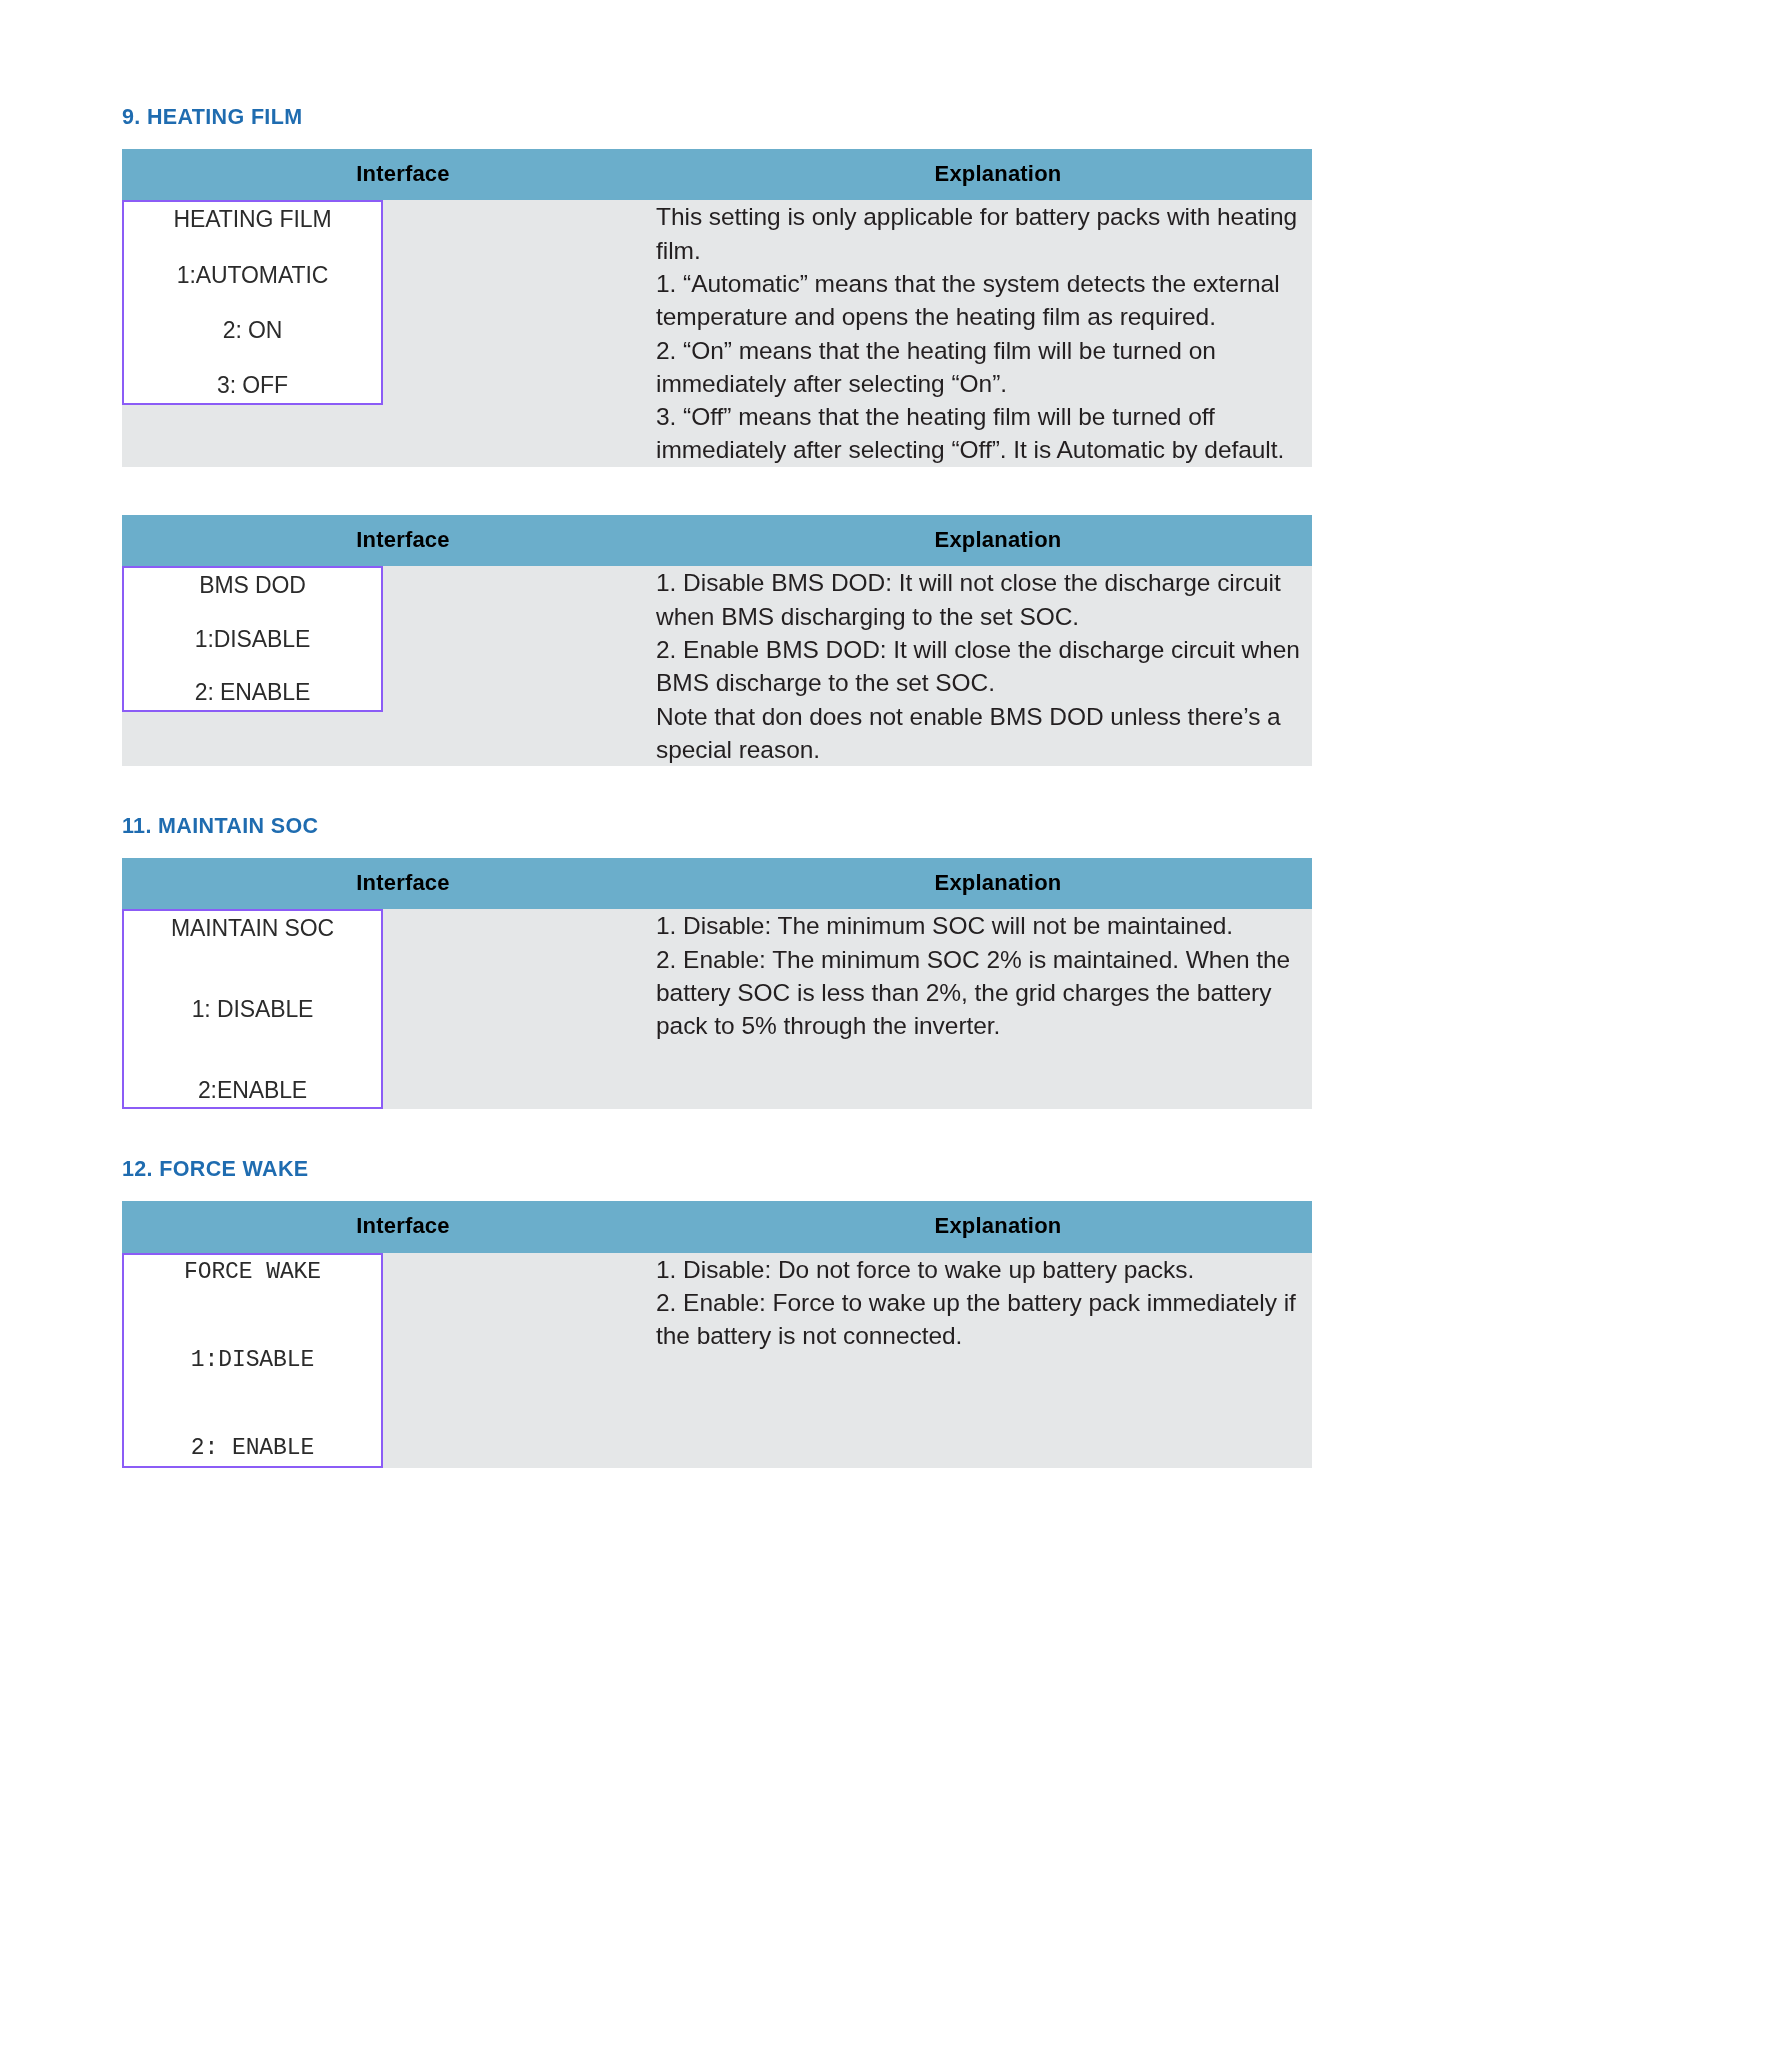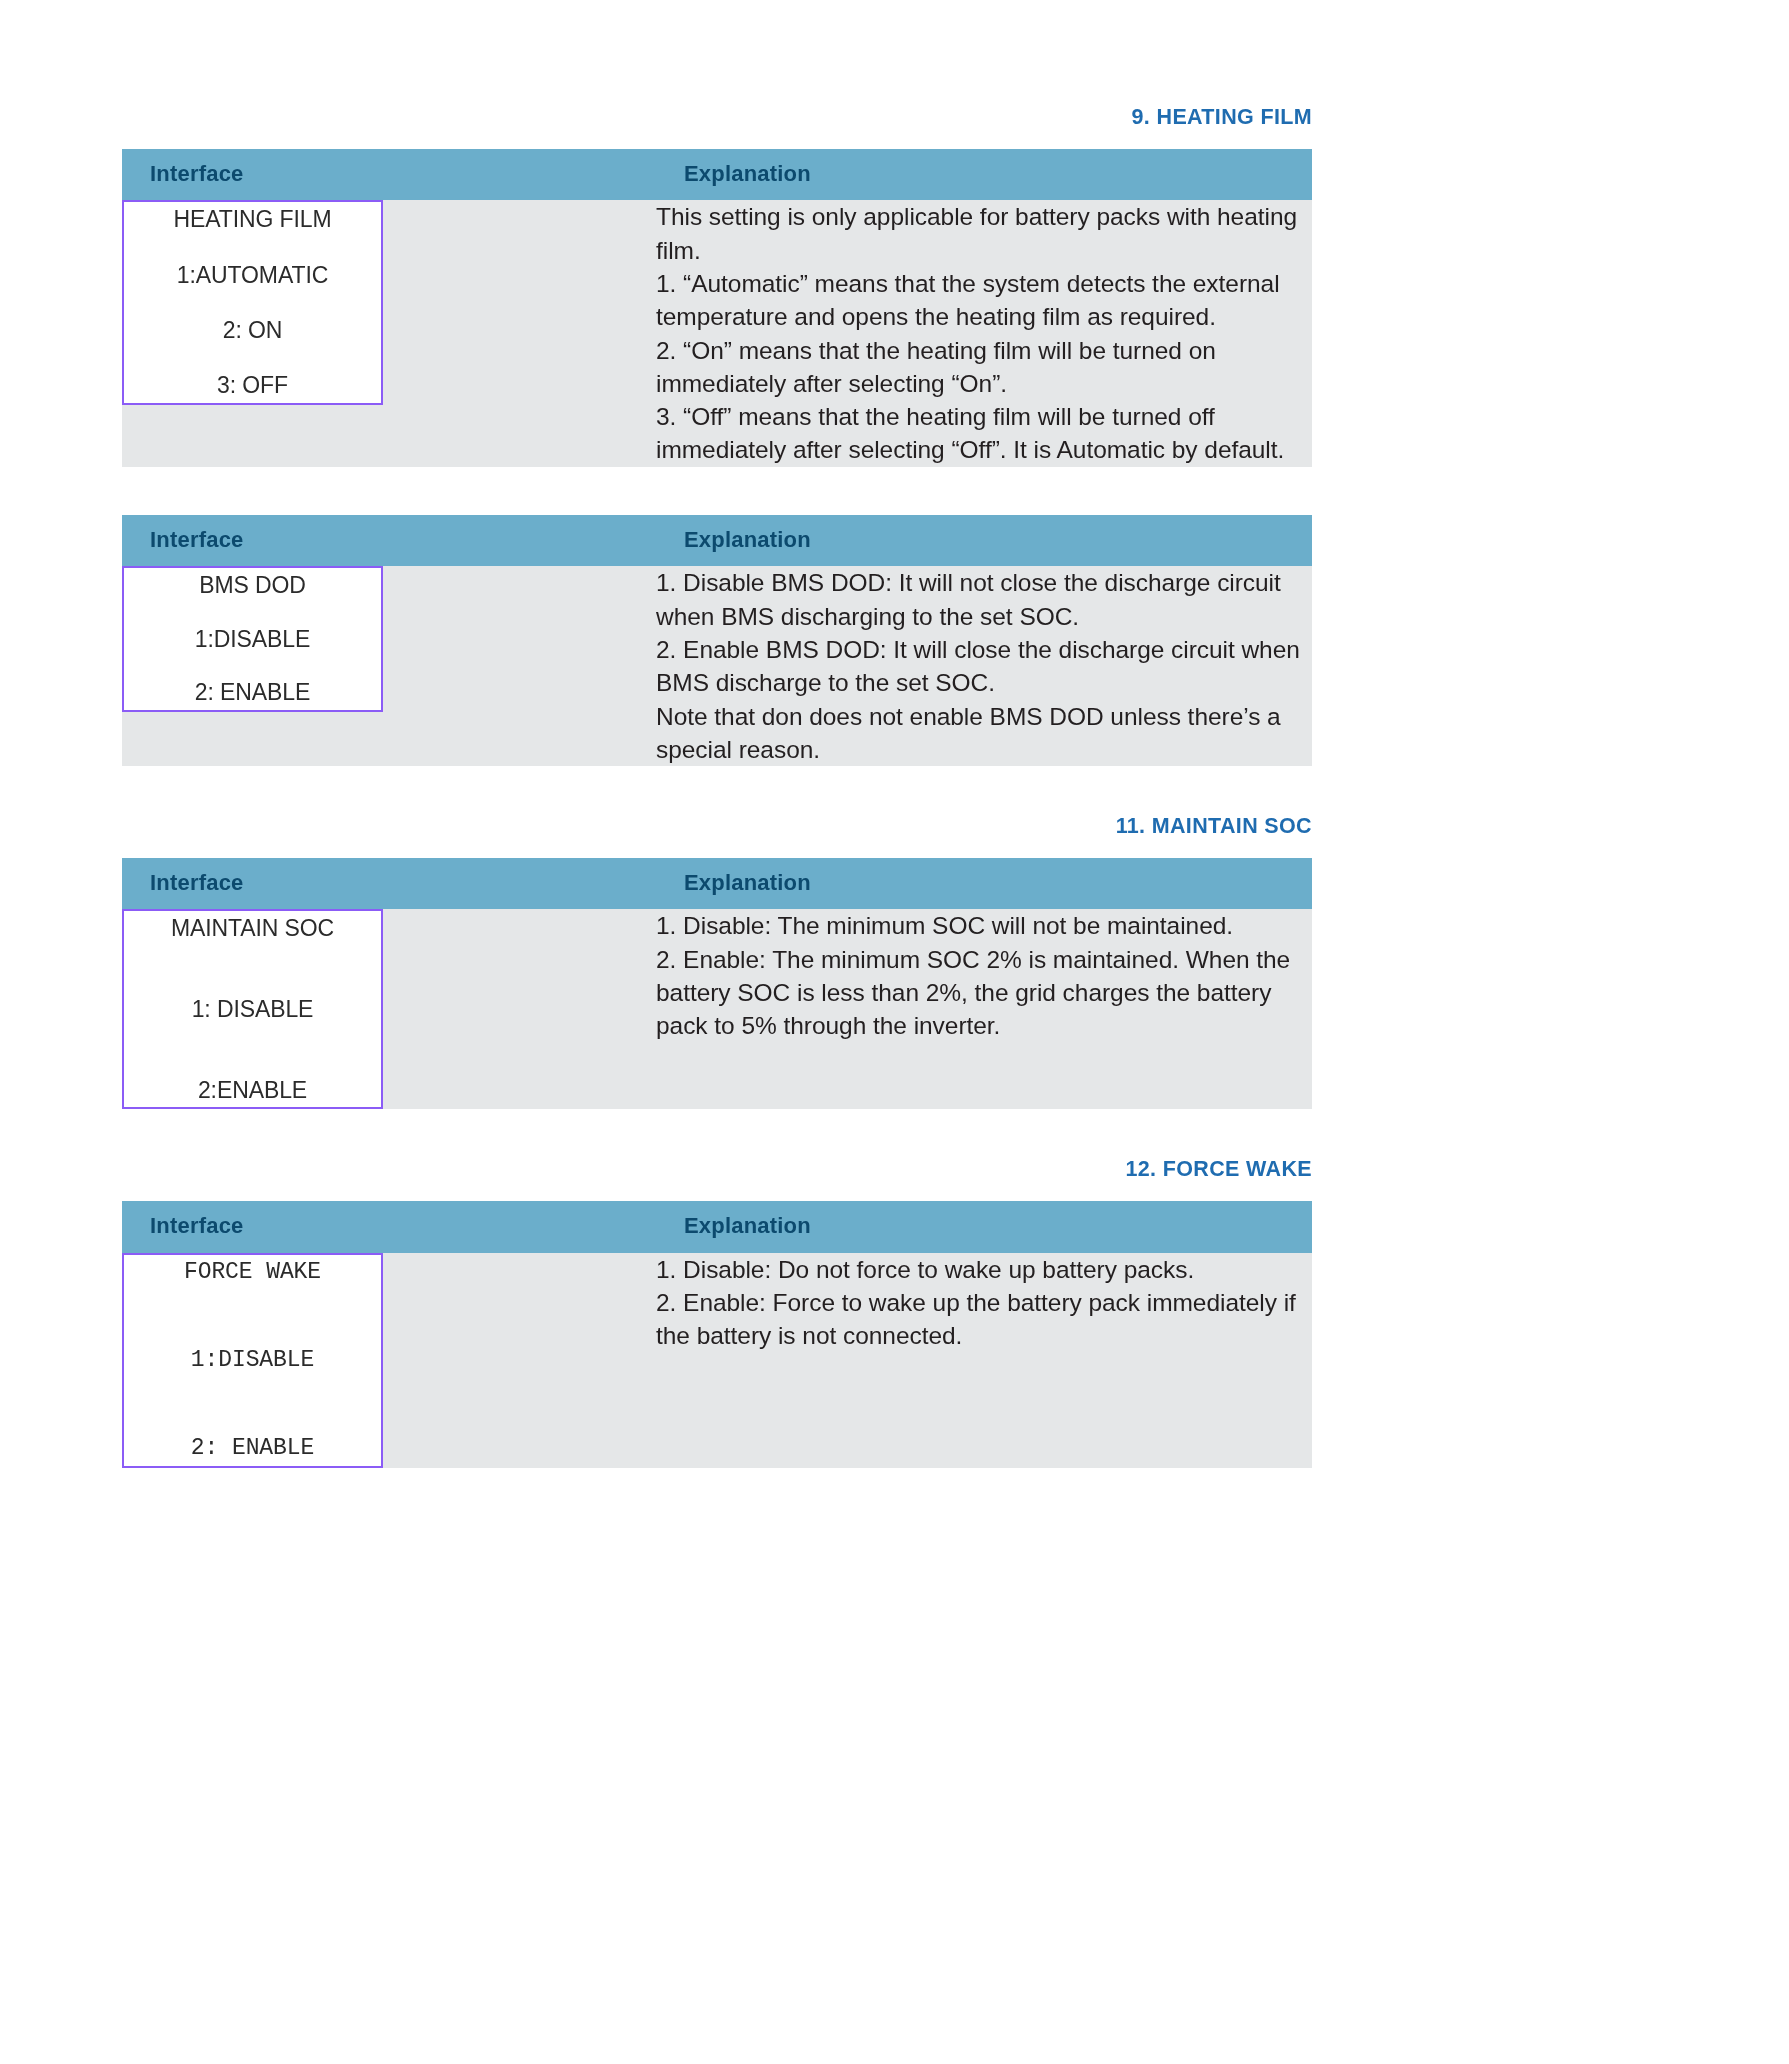--- a/index.html
+++ b/index.html
@@ -33,37 +33,36 @@
 
   
   .section-heading {
     color: #1F6CB0;
     font-family: "Liberation Sans", sans-serif;
     font-weight: bold;
     font-size: 21.5px;
     letter-spacing: 0.35px;
     margin: 0 0 18px 0;
     line-height: 1.2;
-    text-align: right;
   }
 
   
   .spec-table {
     width: 1190px;
     border-collapse: collapse;
     margin: 0 0 48px 0;
     table-layout: fixed;
   }
   .spec-table thead th {
     background: #6BAECB;
-    color: #0c4a6e;
+    color: #000000;
     font-family: "Liberation Sans", sans-serif;
     font-weight: bold;
     font-size: 22px;
-    text-align: left;
+    text-align: center;
     padding: 11px 0 13px 28px;
     letter-spacing: 0.2px;
     line-height: 1.25;
     border: none;
   }
   .col-interface { width: 534px; }
   .col-explanation { width: 656px; }
 
   .spec-table tbody td {
     background: #E5E7E8;

